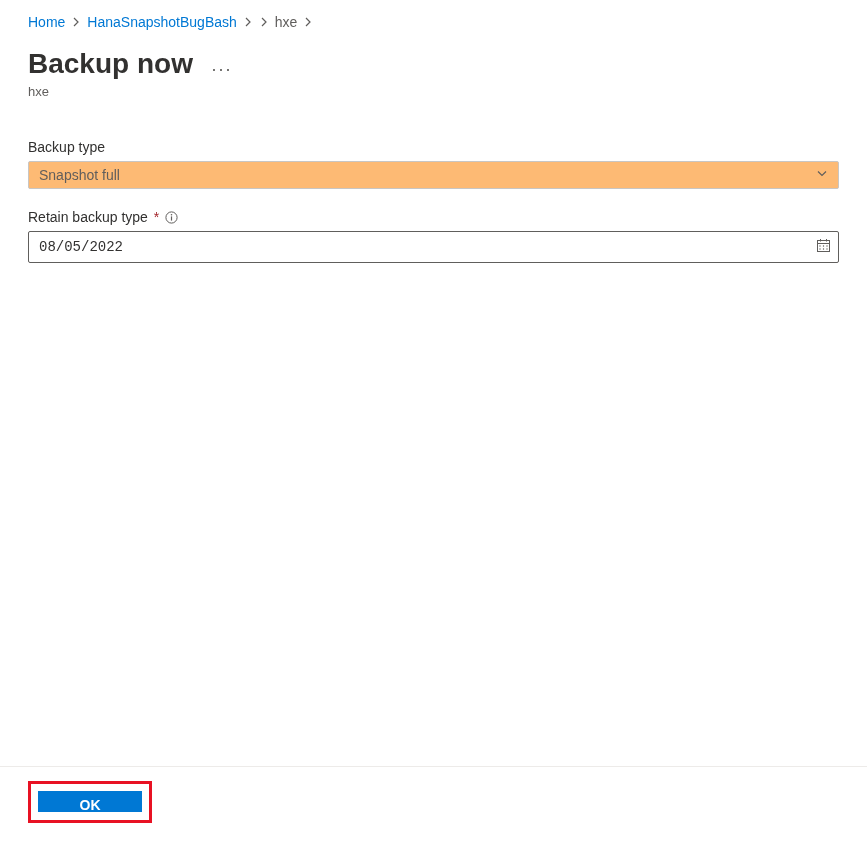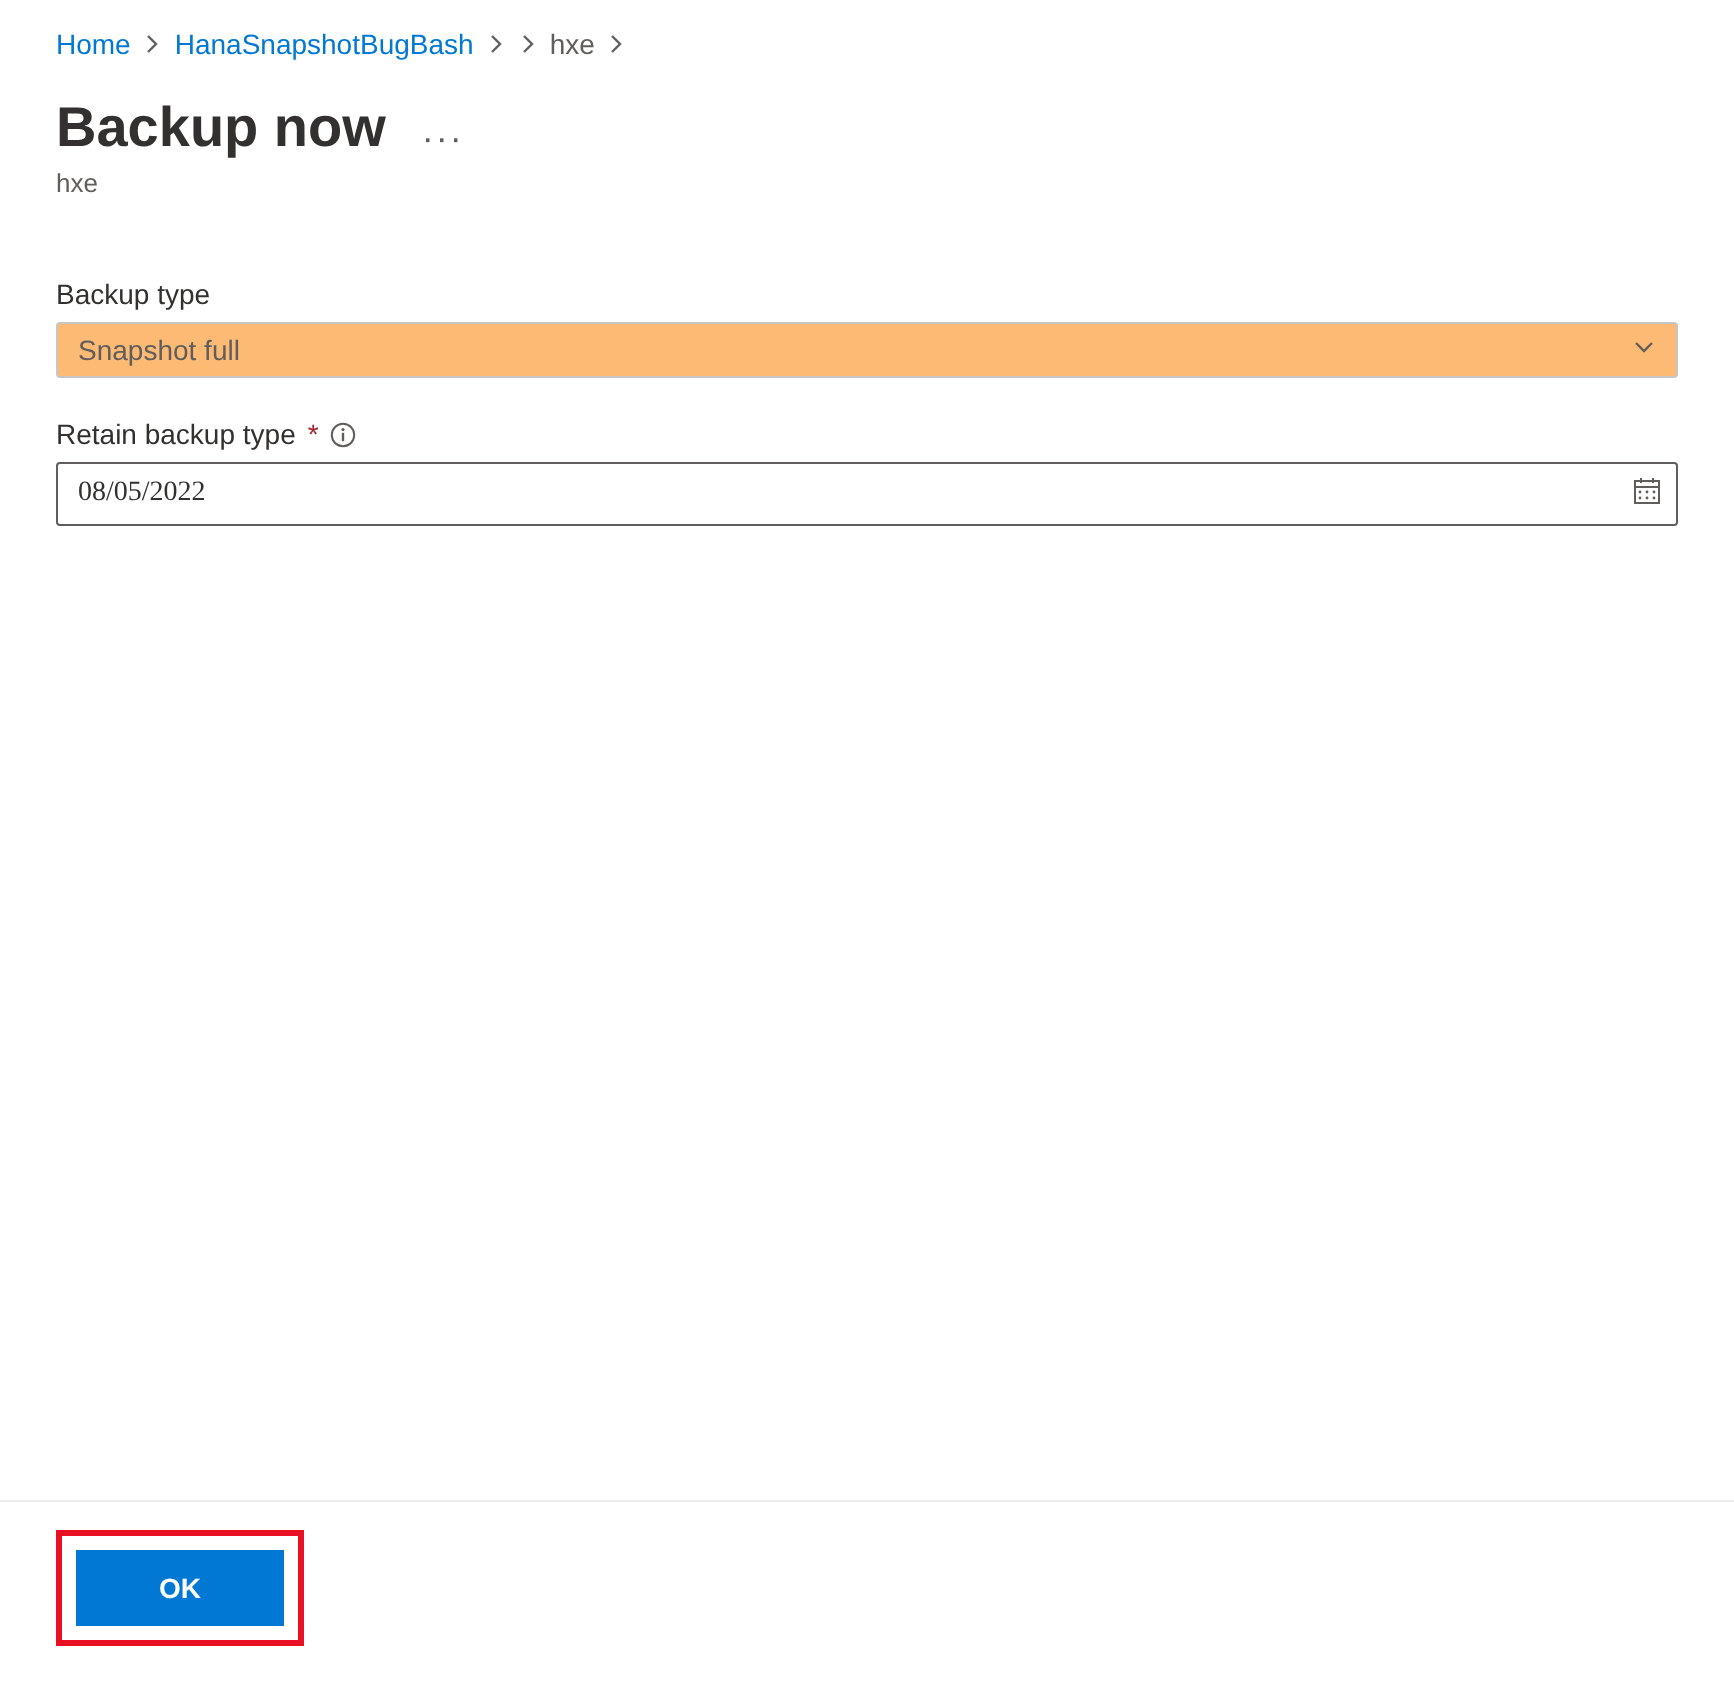--- a/index.html
+++ b/index.html
@@ -112,21 +112,21 @@
     }
     .date-field {
       width: 100%;
       height: 32px;
       background: #ffffff;
       border: 1px solid #605e5c;
       border-radius: 2px;
       padding: 0 36px 0 10px;
       font-size: 14px;
       color: #323130;
-      font-family: Liberation Serif, serif;
+      font-family: Liberation Mono, monospace;
     }
     .calendar-icon {
       position: absolute;
       right: 8px;
       top: 50%;
       transform: translateY(-50%);
       pointer-events: none;
       color: #605e5c;
     }
     .footer {
@@ -140,21 +140,21 @@
     }
     .ok-button {
       background: #0078d4;
       color: #ffffff;
       border: none;
       font-size: 14px;
       font-weight: 600;
       padding: 6px 36px;
       cursor: pointer;
       min-width: 104px;
-      height: 38px;
+      height: 21px;
       font-family: inherit;
     }
   </style>
 </head>
 <body>
 
 <nav class="breadcrumb">
   <a class="breadcrumb-link">Home</a>
   <span class="breadcrumb-sep">
     <svg width="10" height="10" viewBox="0 0 10 10">

